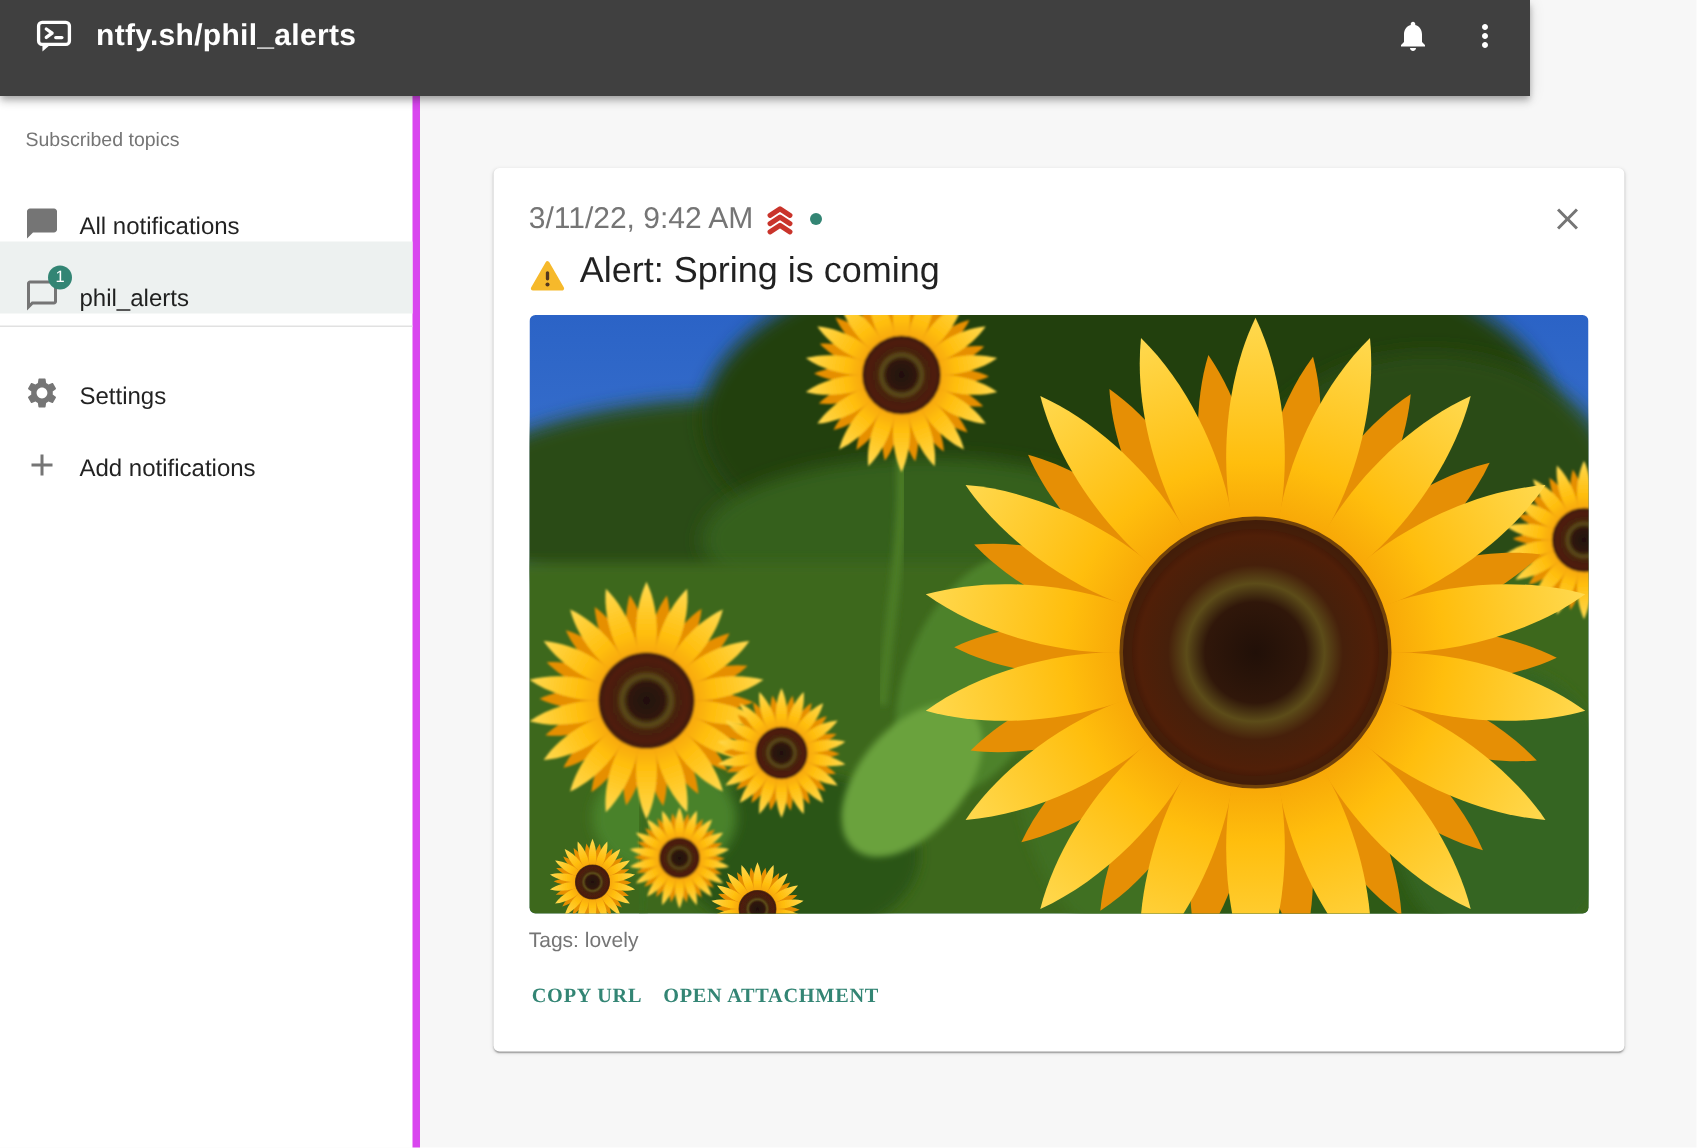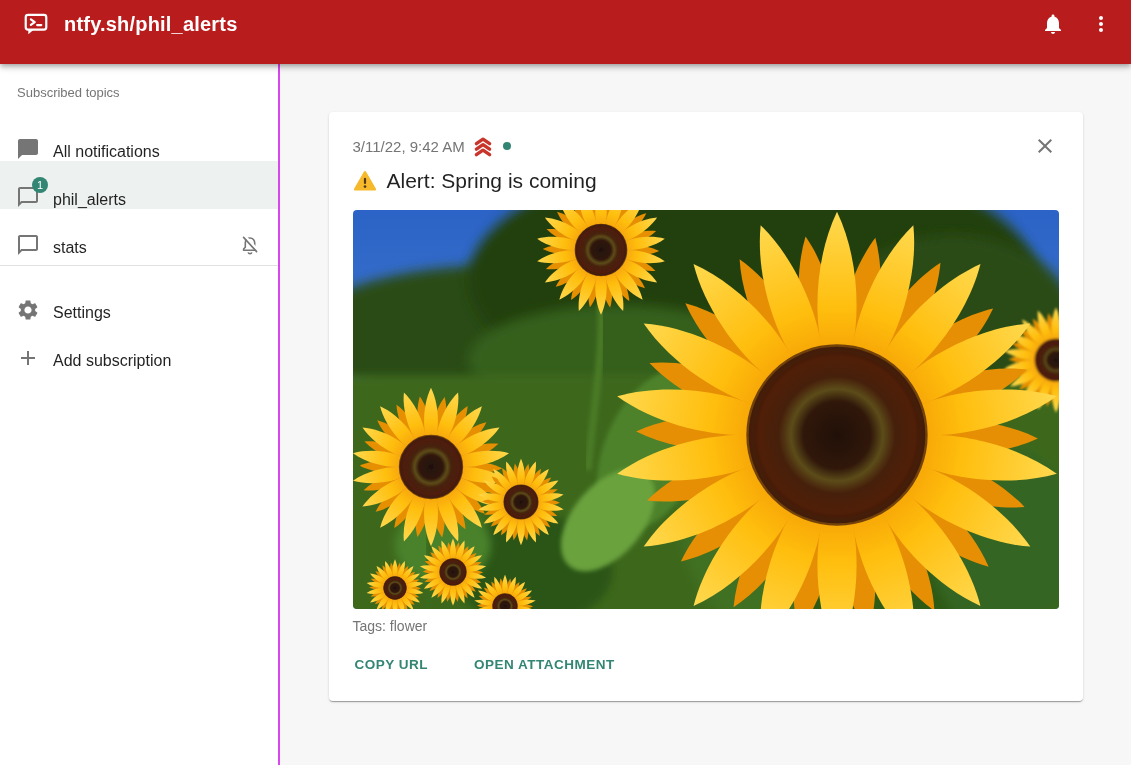--- a/index.html
+++ b/index.html
@@ -6,40 +6,40 @@
   html,body { margin:0; padding:0; }
   body {
     width:1131px; height:765px; overflow:hidden;
     background:#f7f7f7;
     font-family:"Liberation Sans", sans-serif;
     color:rgba(0,0,0,.87);
   }
 
   
   .appbar{
-    position:absolute; top:0; left:0; width:1131px; height:64px;
-    background:#b91c1c; color:#fff;
+    position:absolute; top:0; left:0; width:1020px; height:64px;
+    background:#404040; color:#fff;
     display:flex; align-items:center;
     padding:0 6px 16px 22px;
     box-shadow:0 2px 4px -1px rgba(0,0,0,.2),0 4px 5px 0 rgba(0,0,0,.14),0 1px 10px 0 rgba(0,0,0,.12);
     z-index:10;
   }
   .logo{ width:28px; height:28px; margin-right:14px; display:flex; }
   .appbar-title{ font-size:20px; font-weight:700; letter-spacing:.2px; }
   .appbar-spacer{ flex:1; }
   .iconbtn{
     width:48px; height:48px; border:none; background:none; color:#fff;
     display:flex; align-items:center; justify-content:center;
     border-radius:50%; cursor:pointer; padding:0;
   }
 
   
   .sidebar{
     position:absolute; top:64px; left:0; width:280px; height:701px;
-    background:#fff; border-right:2px solid #d946ef;
+    background:#fff; border-right:5px solid #d946ef;
   }
   .section-label{ padding:21px 17px 13px; font-size:13px; font-weight:500; color:#757575; }
   .nav-item{
     height:48px; display:flex; align-items:flex-end; padding:0 16px;
     font-size:16px; color:rgba(0,0,0,.87); cursor:pointer;
   }
   .nav-item.selected{ background:#edf1f0; }
   .nicon{ width:24px; height:24px; margin-right:13px; color:#757575; position:relative; flex:none; }
   .nicon svg{ display:block; }
   .badge{
@@ -50,36 +50,36 @@
   .mute{ margin-left:auto; width:24px; height:24px; color:#757575; }
   .divider{ height:1px; background:#e1e1e1; margin:8px 0; }
 
   
   .main{ position:absolute; top:64px; left:280px; width:851px; height:701px; }
   .card{
     width:754px; margin:48px auto 0; background:#fff; border-radius:4px;
     box-shadow:0 2px 1px -1px rgba(0,0,0,.2),0 1px 1px 0 rgba(0,0,0,.14),0 1px 3px 0 rgba(0,0,0,.12);
     padding:22px 24px;
   }
-  .nheader{ display:flex; align-items:center; color:#757575; font-size:15px; height:24px; }
+  .nheader{ display:flex; align-items:center; color:#757575; font-size:20px; height:24px; }
   .prio{ width:24px; height:24px; margin-left:6px; }
   .dot{ width:8px; height:8px; border-radius:50%; background:#338574; margin-left:8px; }
   .closebtn{
     margin-left:auto; width:28px; height:28px; border:none; background:none;
     color:#757575; padding:0; cursor:pointer; display:flex; align-items:center; justify-content:center;
   }
   .ntitle{
-    margin:8px 0 0; font-size:21px; font-weight:400; line-height:30px;
-    display:flex; align-items:center; gap:10px; color:rgba(0,0,0,.87);
+    margin:8px 0 0; font-size:24px; font-weight:400; line-height:30px;
+    display:flex; align-items:flex-end; gap:10px; color:rgba(0,0,0,.87);
   }
   .warn{ width:24px; height:24px; flex:none; }
   .nbody{ margin:4px 0 0; font-size:16px; line-height:22px; color:rgba(0,0,0,.87); }
   .attachment{ display:block; margin-top:14px; width:706px; height:399px; border-radius:4px; cursor:pointer; }
   .ntags{ margin-top:8px; font-size:14px; line-height:18px; color:#757575; }
-  .actions{ margin-top:14px; display:flex; gap:42px; }
+  .actions{ margin-top:14px; display:flex; gap:10px;font-family:Liberation Serif, serif; }
   .abtn{
     height:30px; border:none; background:none; padding:0 2px;
     color:#338574; font-family:inherit; font-size:13.5px; font-weight:700;
     letter-spacing:.5px; cursor:pointer;
   }
 </style>
 </head>
 <body>
 
 <header class="appbar">
@@ -121,56 +121,40 @@
     <span class="nicon">
       <svg viewBox="0 0 24 24" width="24" height="24">
           <path fill="currentColor" d="M20 2H4c-1.1 0-1.99.9-1.99 2L2 22l4-4h14c1.1 0 2-.9 2-2V4c0-1.1-.9-2-2-2zm0 14H5.17L4 17.17V4h16v12z"></path>
         </svg>
       <span class="badge">1</span>
     </span>
     <span>phil_alerts</span>
   </div>
 
 
-  <div class="nav-item">
-    <span class="nicon">
-      <svg viewBox="0 0 24 24" width="24" height="24">
-          <path fill="currentColor" d="M20 2H4c-1.1 0-1.99.9-1.99 2L2 22l4-4h14c1.1 0 2-.9 2-2V4c0-1.1-.9-2-2-2zm0 14H5.17L4 17.17V4h16v12z"></path>
-        </svg>
-    </span>
-    <span>stats</span>
-    <span class="mute">
-      <svg viewBox="0 0 24 24" width="24" height="24">
-        <path d="M12 5c-2.9 0-4.7 2.1-4.7 5.1v4.1L5.6 16v1.2h12.8V16l-1.7-1.8v-4.1C16.7 7.1 14.9 5 12 5z" fill="none" stroke="currentColor" stroke-width="1.6" stroke-linejoin="round"></path>
-        <path d="M10.2 19.4a1.85 1.85 0 0 0 3.6 0" fill="none" stroke="currentColor" stroke-width="1.6"></path>
-        <path d="M7 3.2 20 17.4" stroke="#fff" stroke-width="2.6"></path>
-        <path d="M5.6 4.4l13 14.2" stroke="currentColor" stroke-width="1.6" stroke-linecap="round"></path>
-      </svg>
-    </span>
-  </div>
 
   <div class="divider"></div>
 
   <div class="nav-item">
     <span class="nicon">
       <svg viewBox="0 0 24 24" width="24" height="24">
           <path fill="currentColor" d="M19.14 12.94c.04-.3.06-.61.06-.94 0-.32-.02-.64-.07-.94l2.03-1.58c.18-.14.23-.41.12-.61l-1.92-3.32c-.12-.22-.37-.29-.59-.22l-2.39.96c-.5-.38-1.03-.7-1.62-.94l-.36-2.54c-.04-.24-.24-.41-.48-.41h-3.84c-.24 0-.43.17-.47.41l-.36 2.54c-.59.24-1.13.57-1.62.94l-2.39-.96c-.22-.08-.47 0-.59.22L2.74 8.87c-.12.21-.08.47.12.61l2.03 1.58c-.05.3-.09.63-.09.94s.02.64.07.94l-2.03 1.58c-.18.14-.23.41-.12.61l1.92 3.32c.12.22.37.29.59.22l2.39-.96c.5.38 1.03.7 1.62.94l.36 2.54c.05.24.24.41.48.41h3.84c.24 0 .44-.17.47-.41l.36-2.54c.59-.24 1.13-.56 1.62-.94l2.39.96c.22.08.47 0 .59-.22l1.92-3.32c.12-.22.07-.47-.12-.61l-2.01-1.58zM12 15.6c-1.98 0-3.6-1.62-3.6-3.6s1.62-3.6 3.6-3.6 3.6 1.62 3.6 3.6-1.62 3.6-3.6 3.6z"></path>
         </svg>
     </span>
     <span>Settings</span>
   </div>
 
 
   <div class="nav-item">
     <span class="nicon">
       <svg viewBox="0 0 24 24" width="24" height="24">
           <path fill="currentColor" d="M19 13h-6v6h-2v-6H5v-2h6V5h2v6h6v2z"></path>
         </svg>
     </span>
-    <span>Add subscription</span>
+    <span>Add notifications</span>
   </div>
 </nav>
 
 <main class="main">
   <section class="card">
 
     <div class="nheader">
       <span>3/11/22, 9:42 AM</span>
       <span class="prio">
         <svg viewBox="0 0 24 24" width="24" height="24" fill="none" stroke="#c9342b" stroke-width="3.4" stroke-linecap="round" stroke-linejoin="round">
@@ -299,21 +283,21 @@
         </g>
       <g transform="translate(152 396) scale(0.13)" filter="url(#b4)">
           <use href="#flower"></use>
         </g>
 
       <g transform="translate(484 225) scale(0.93)">
           <use href="#flower"></use>
         </g>
     </svg>
 
-    <div class="ntags">Tags: flower</div>
+    <div class="ntags">Tags: lovely</div>
 
     <div class="actions">
       <button class="abtn">COPY URL</button>
       <button class="abtn">OPEN ATTACHMENT</button>
     </div>
 
   </section>
 </main>
 
 </body></html>

